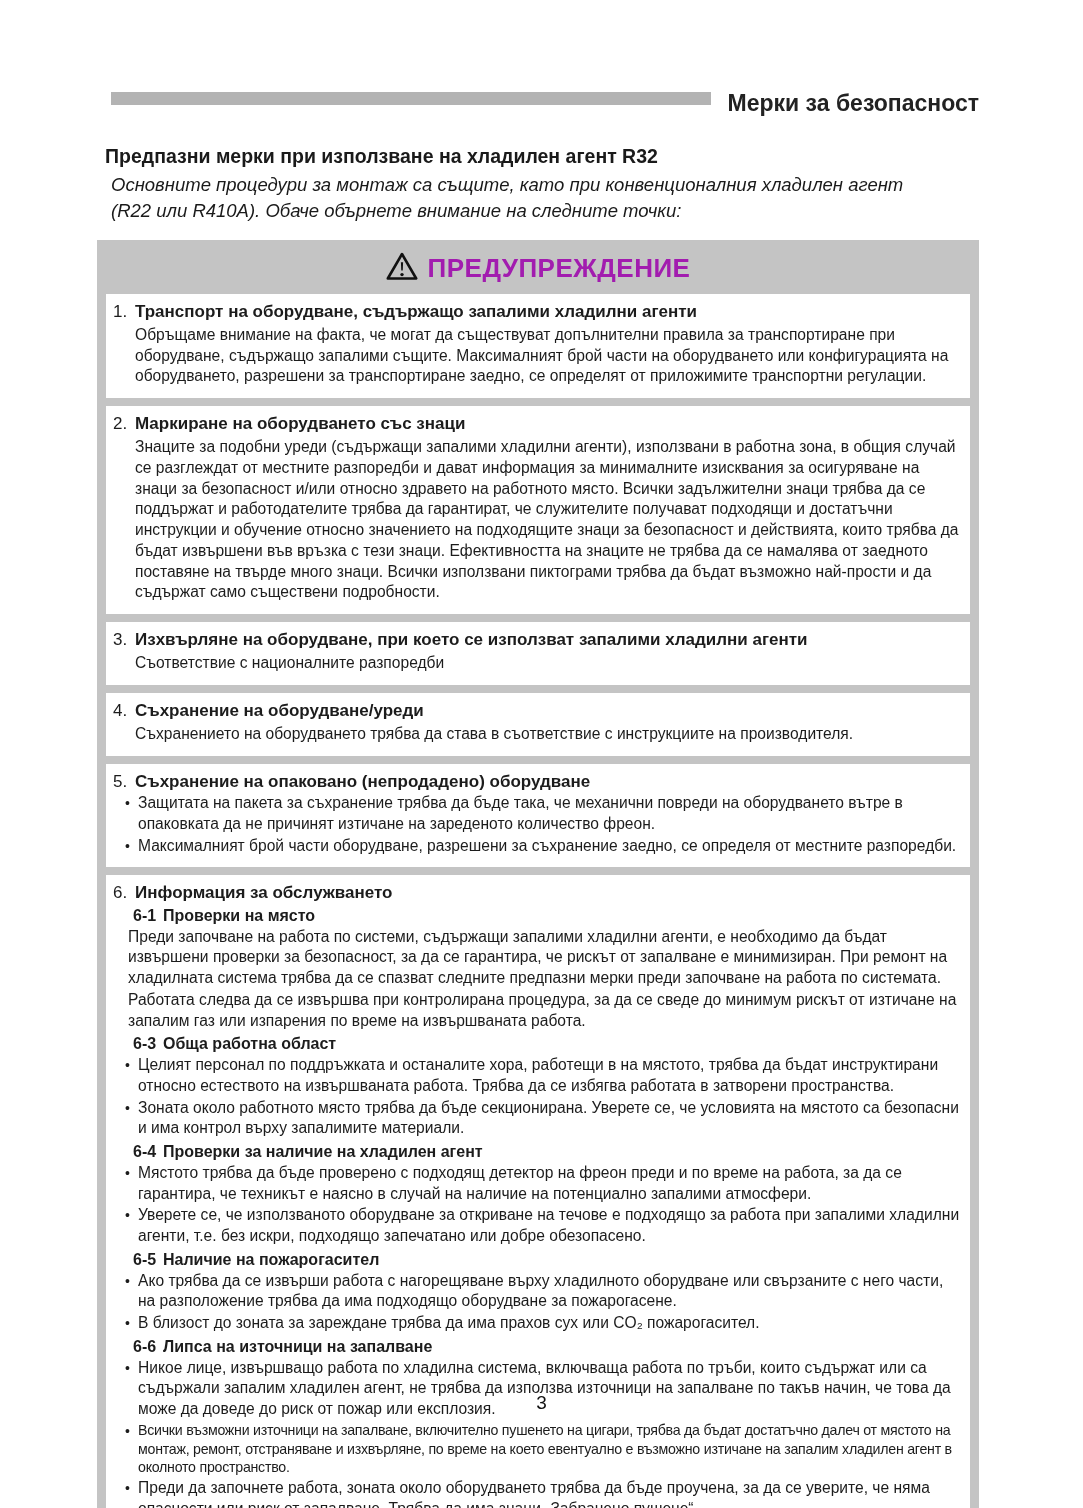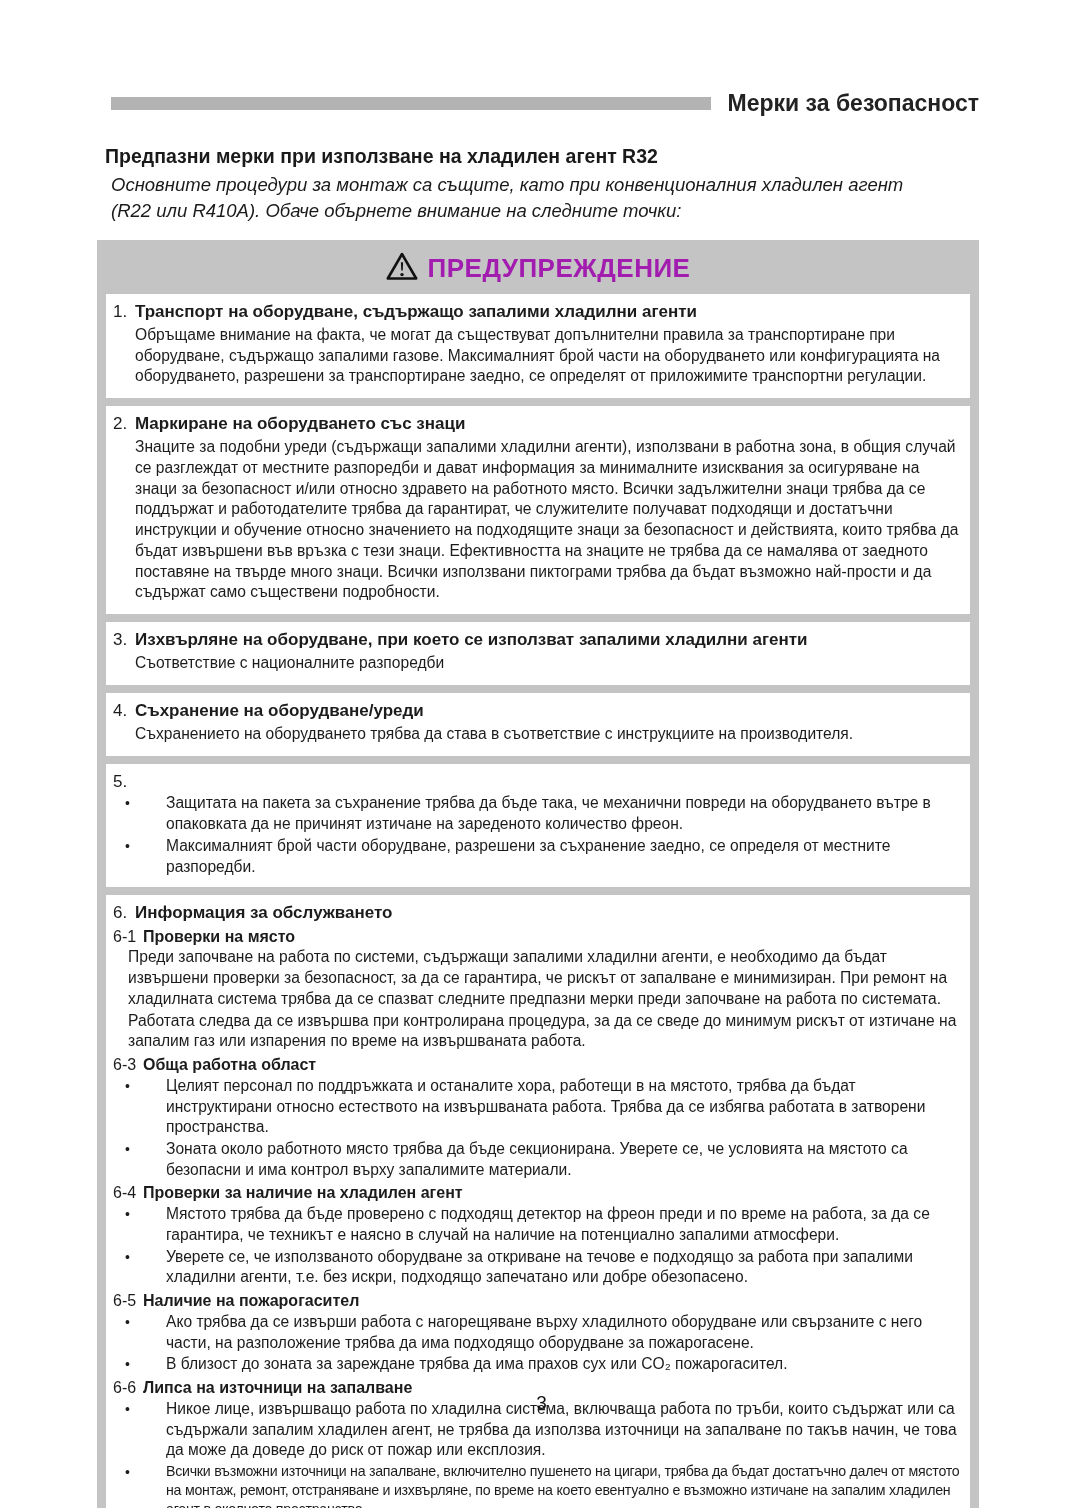--- a/index.html
+++ b/index.html
@@ -4,21 +4,21 @@
 <style>
   html,body{margin:0;padding:0;}
   body{
     width:1083px;height:1508px;position:relative;
     background:#ffffff;color:#1c1c1c;
     font-family:"Liberation Sans","DejaVu Sans",sans-serif;
     -webkit-font-smoothing:antialiased;
   }
   .content{position:absolute;left:97px;top:0;width:882px;}
   
-  .masthead{display:flex;align-items:center;margin-top:92px;margin-left:14px;}
+  .masthead{display:flex;margin-top:92px;margin-left:14px;}
   .gray-bar{height:13px;background:#b3b3b3;width:600px;flex:0 0 auto;}
   .masthead h1{
     flex:1;margin:0;text-align:right;
     font-size:23px;font-weight:bold;color:#222;line-height:1;
   }
   
   .doc-heading{margin:30px 0 4px 8px;font-size:19.5px;font-weight:bold;color:#1a1a1a;}
   .intro{margin:4px 0 0 14px;width:800px;font-size:18.5px;line-height:1.42;color:#1a1a1a;font-style:italic;}
   
   .warning-container{margin-top:15px;background:#c4c4c4;padding:6px 9px 11px 9px;}
@@ -31,25 +31,25 @@
   
   .sec-box{background:#ffffff;margin-bottom:8px;padding:5px 8px 9px 7px;}
   .sec-box:last-child{margin-bottom:0;}
   .sec-title{display:flex;font-size:17px;line-height:1.25;margin:2px 0 1px 0;}
   .sec-title .num{flex:0 0 auto;width:22px;font-weight:normal;}
   .sec-title .name{font-weight:bold;}
   .sec-par{margin:1px 0 2px 22px;font-size:15.6px;line-height:1.33;}
   .sec-par.single{margin-top:3px;}
   .bullet{display:flex;margin:0 0 1px 12px;font-size:15.6px;line-height:1.33;}
   .bullet .dot{flex:0 0 auto;width:13px;font-size:14px;padding-top:1px;}
-  .bullet .btext{flex:1;margin-left:28px;}
+  .bullet .btext{flex:1;}
   .bullet.small{font-size:14.2px;letter-spacing:-0.25px;}
   
   .sub-title{display:flex;font-size:16px;line-height:1.3;margin:3px 0 0 0;}
-  .sub-title .num{flex:0 0 auto;width:30px;font-weight:normal;}
+  .sub-title .num{flex:0 0 auto;width:30px;font-weight:bold;margin-left:20px;}
   .sub-title .name{font-weight:bold;}
   .sub-par{margin:0 0 1px 15px;font-size:15.6px;line-height:1.33;}
   
   .page-number{
     position:absolute;left:0;top:1392px;width:1083px;
     text-align:center;font-size:19px;color:#111;
   }
 </style>
 </head>
 <body>
@@ -75,21 +75,21 @@
         </svg>
       </span>
       <span class="warn-title">ПРЕДУПРЕЖДЕНИЕ</span>
     </div>
     <div id="sections">
         <div class="sec-box">
           <div class="sec-title">
             <span class="num">1.</span>
             <span class="name">Транспорт на оборудване, съдържащо запалими хладилни агенти</span>
           </div>
-          <p class="sec-par single">Обръщаме внимание на факта, че могат да съществуват допълнителни правила за транспортиране при оборудване, съдържащо запалими газове. Максималният брой части на оборудването или конфигурацията на оборудването, разрешени за транспортиране заедно, се определят от приложимите транспортни регулации.</p>
+          <p class="sec-par single">Обръщаме внимание на факта, че могат да съществуват допълнителни правила за транспортиране при оборудване, съдържащо запалими същите. Максималният брой части на оборудването или конфигурацията на оборудването, разрешени за транспортиране заедно, се определят от приложимите транспортни регулации.</p>
         </div>
         <div class="sec-box">
           <div class="sec-title">
             <span class="num">2.</span>
             <span class="name">Маркиране на оборудването със знаци</span>
           </div>
           <p class="sec-par single">Знаците за подобни уреди (съдържащи запалими хладилни агенти), използвани в работна зона, в общия случай се разглеждат от местните разпоредби и дават информация за минималните изисквания за осигуряване на знаци за безопасност и/или относно здравето на работното място. Всички задължителни знаци трябва да се поддържат и работодателите трябва да гарантират, че служителите получават подходящи и достатъчни инструкции и обучение относно значението на подходящите знаци за безопасност и действията, които трябва да бъдат извършени във връзка с тези знаци. Ефективността на знаците не трябва да се намалява от заедното поставяне на твърде много знаци. Всички използвани пиктограми трябва да бъдат възможно най-прости и да съдържат само съществени подробности.</p>
         </div>
         <div class="sec-box">
           <div class="sec-title">
@@ -101,20 +101,21 @@
         <div class="sec-box">
           <div class="sec-title">
             <span class="num">4.</span>
             <span class="name">Съхранение на оборудване/уреди</span>
           </div>
           <p class="sec-par single">Съхранението на оборудването трябва да става в съответствие с инструкциите на производителя.</p>
         </div>
         <div class="sec-box">
           <div class="sec-title">
             <span class="num">5.</span>
+            <span class="name">Съхранение на опаковано (непродадено) оборудване</span>
           </div>
           <div class="bullet">
             <span class="dot">•</span>
             <span class="btext">Защитата на пакета за съхранение трябва да бъде така, че механични повреди на оборудването вътре в опаковката да не причинят изтичане на зареденото количество фреон.</span>
           </div>
           <div class="bullet">
             <span class="dot">•</span>
             <span class="btext">Максималният брой части оборудване, разрешени за съхранение заедно, се определя от местните разпоредби.</span>
           </div>
         </div>

